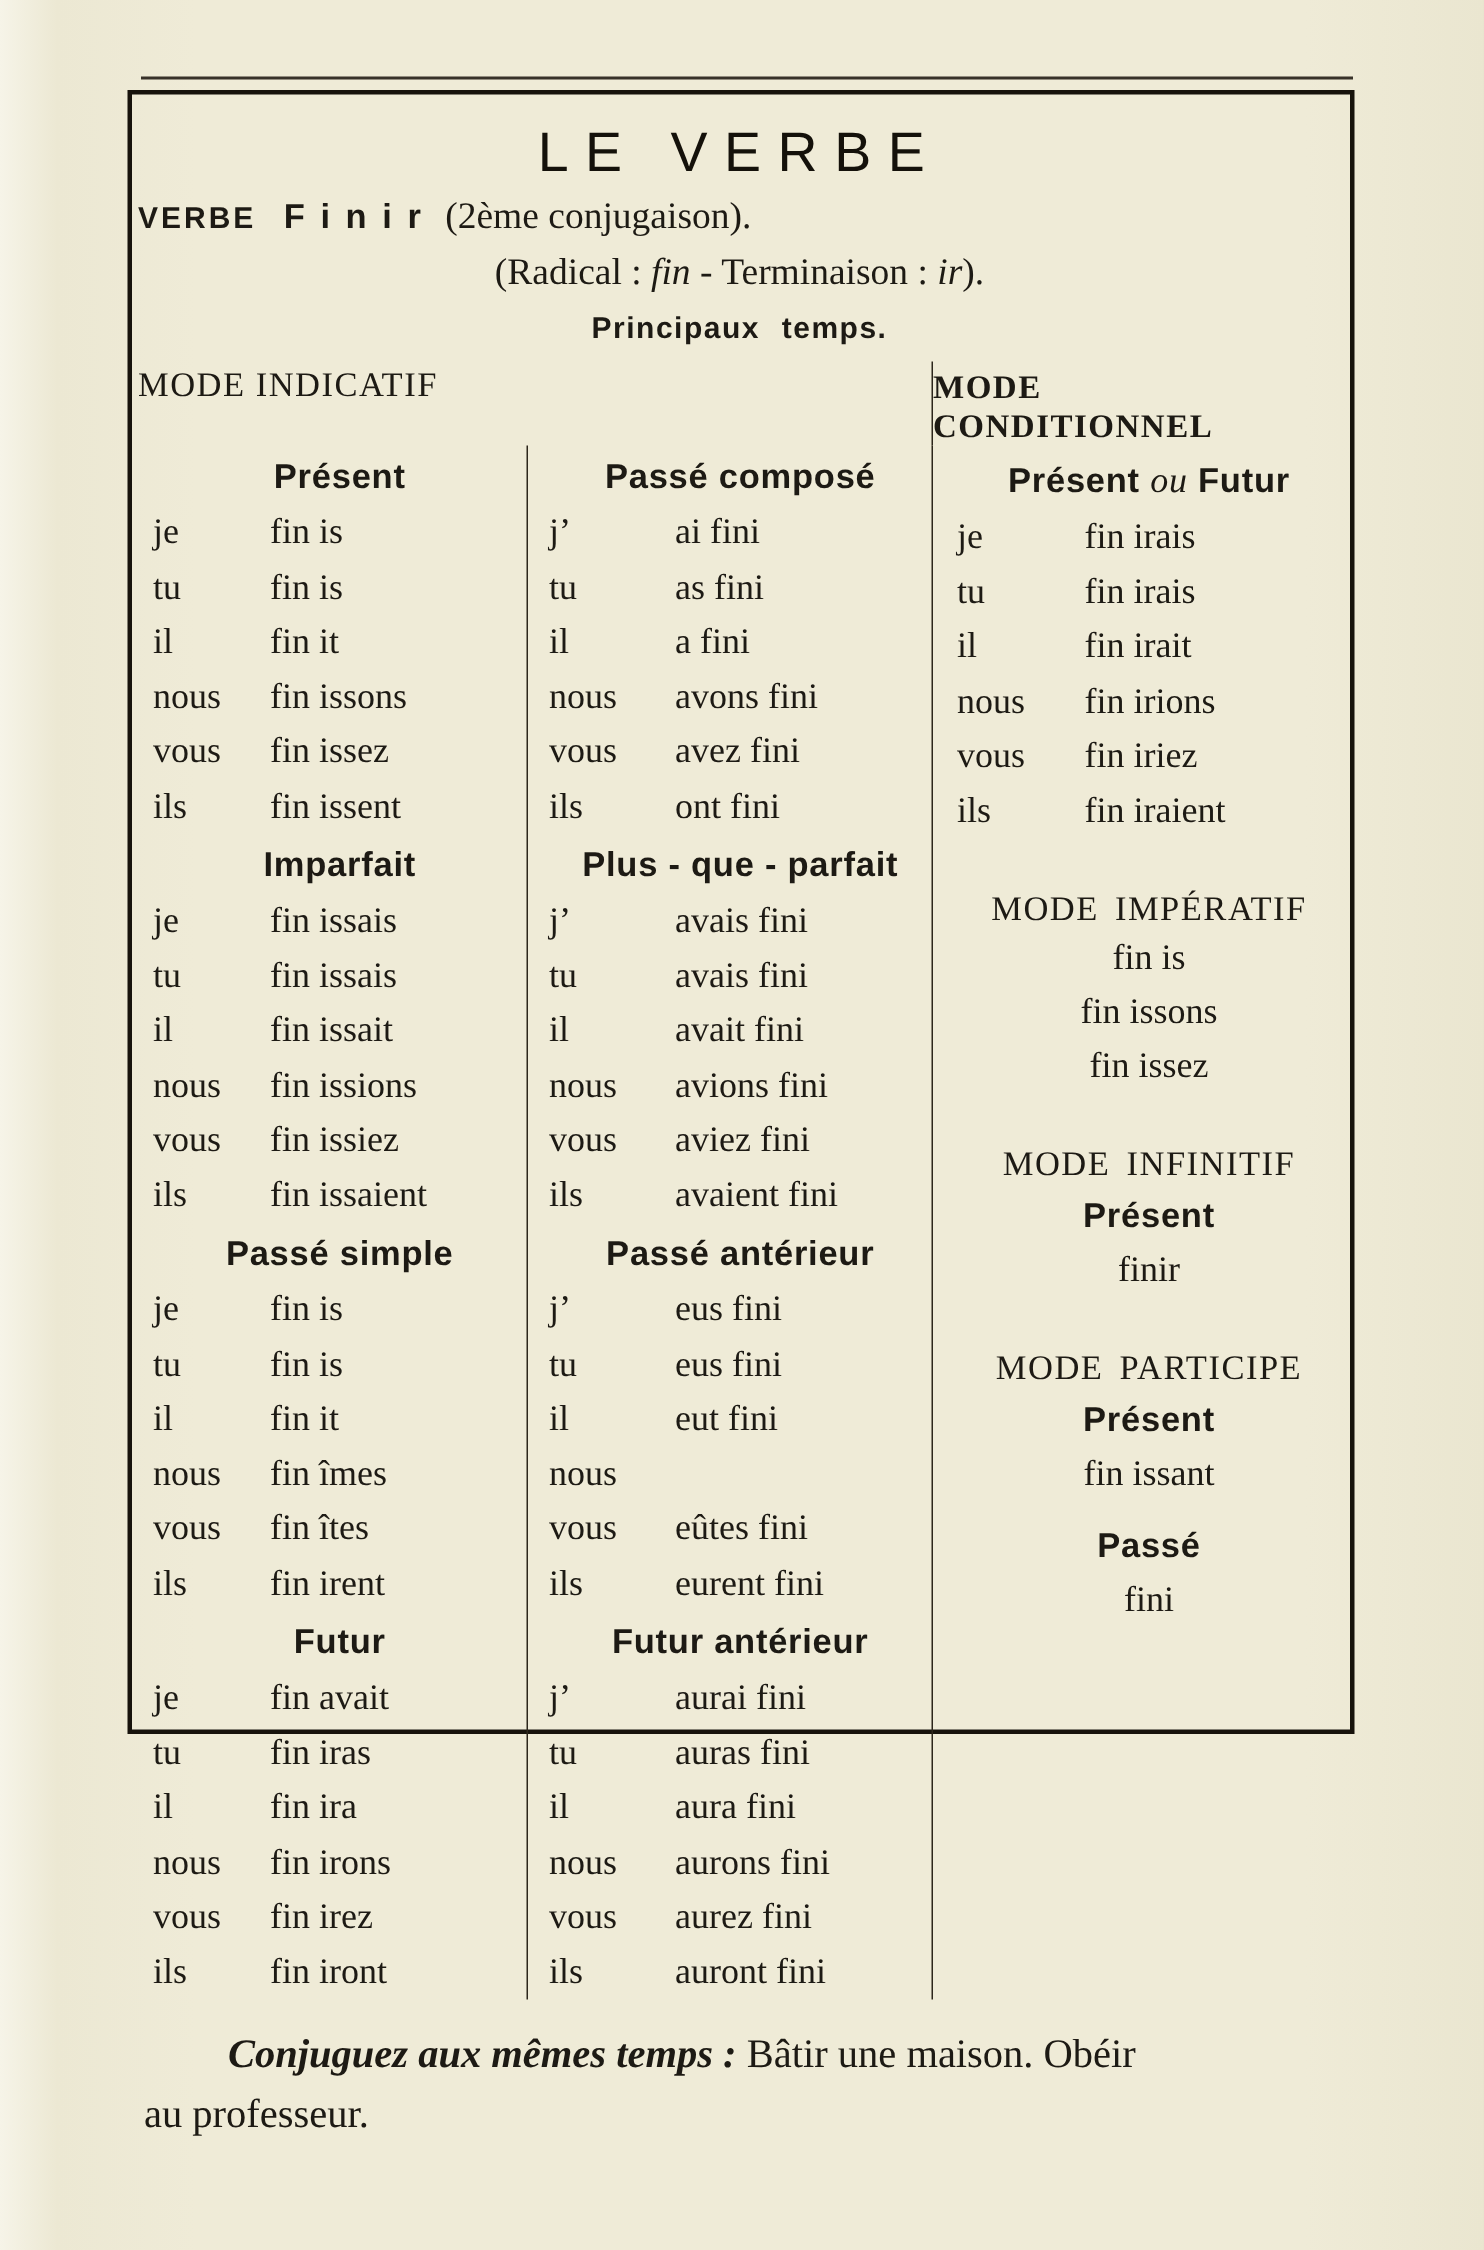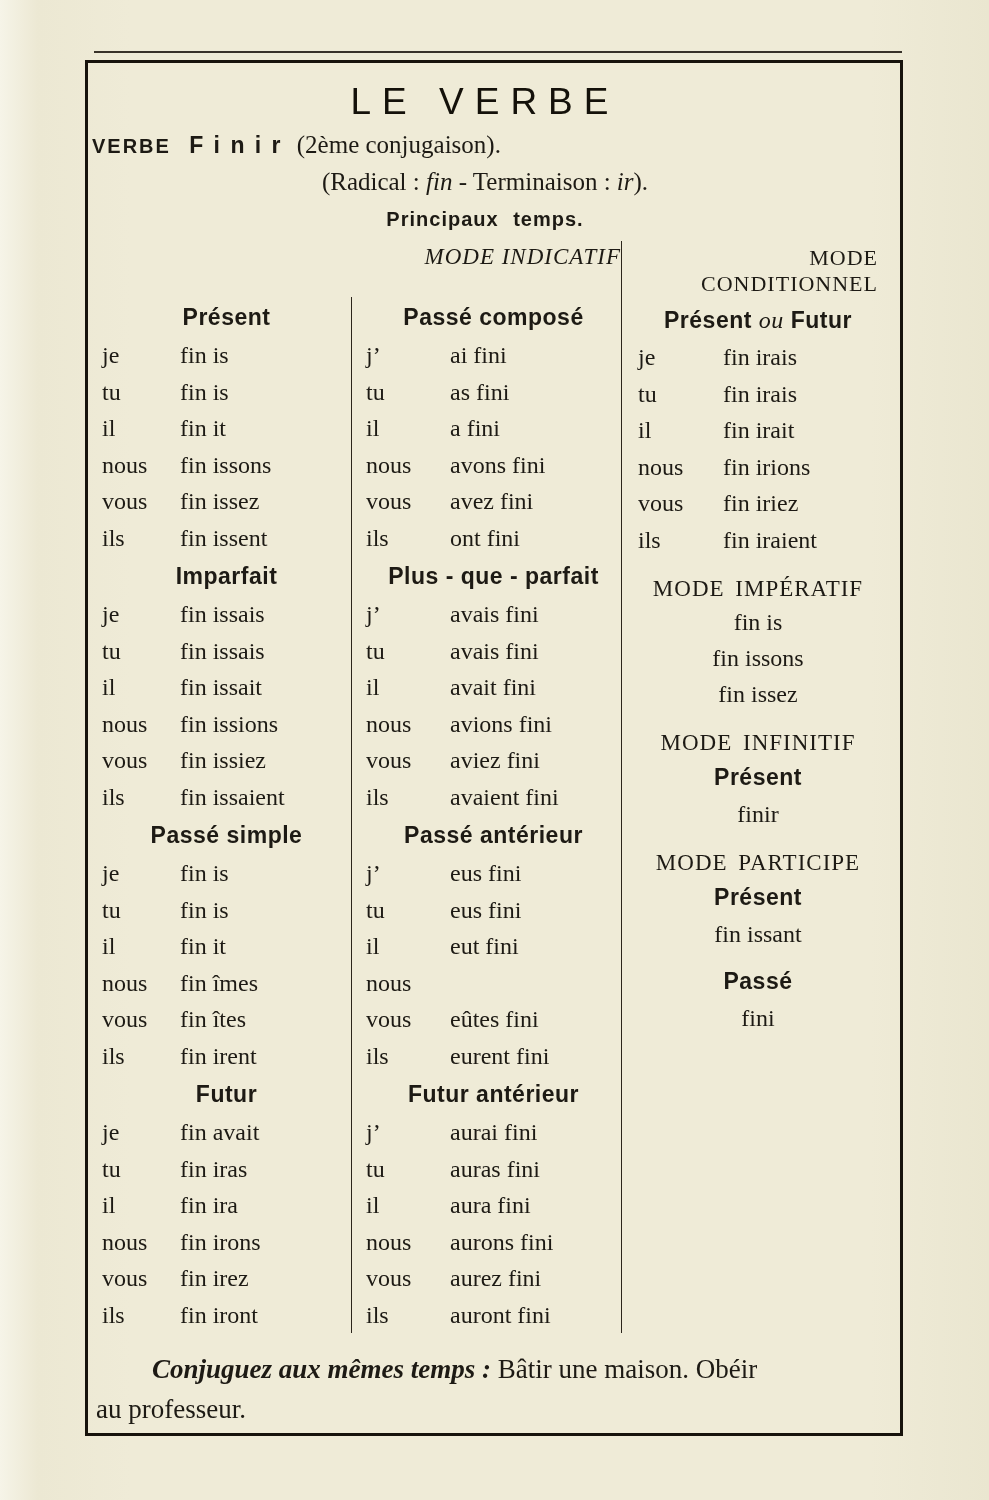--- a/index.html
+++ b/index.html
@@ -11,24 +11,24 @@
     overflow: hidden;
   }
   .page {
     position: relative;
     width: 989px; height: 1500px;
     background: linear-gradient(90deg, #f6f4e8 0px, #ece8d3 38px, #efebd7 130px, #efebd7 88%, #eae6d0 100%);
   }
   .frame {
     position: absolute;
     left: 85px; top: 60px;
-    width: 818px; height: 1376px;
+    width: 818px; height: 1096px;
     border: 3px solid #17130c;
     box-sizing: border-box;
-    padding: 4px 22px 0 4px;
+    padding: 4px 6px 0 4px;
   }
   .frame::before {
     content: ""; position: absolute; top: -12px; left: 6px; right: -2px;
     border-top: 2px solid rgba(23, 18, 10, 0.85);
   }
   .title {
     margin: 14px 0 0 0;
     text-align: center;
     font-family: "Liberation Sans", sans-serif;
     font-weight: normal;
@@ -54,31 +54,32 @@
     letter-spacing: 1px; word-spacing: 8px;
     margin-top: 12px;
   }
   .grid {
     display: grid;
     grid-template-columns: 259px 270px 1fr;
     margin-top: 10px;
   }
   .mode-ind {
     grid-column: 1 / 3;
-    text-align: right;
+    text-align: left;
     font-size: 23px; letter-spacing: 1px;
-    line-height: 28px; padding-top: 2px; font-style: italic;
+    line-height: 28px; padding-top: 2px;
   }
   .mode-cond {
     grid-column: 3;
-    text-align: right;
+    text-align: left;
     font-size: 22px; line-height: 26px;
     letter-spacing: 1px;
     border-left: 1px solid #2c261b;
     padding-top: 4px;
+    font-weight: bold;
   }
   .col { padding-left: 10px; padding-top: 0; }
   .col2 { border-left: 1px solid #2c261b; padding-left: 14px; }
   .col3 { border-left: 1px solid #2c261b; padding-left: 16px; }
   .tense-heading {
     font-family: "Liberation Sans", sans-serif;
     font-weight: bold; font-size: 23px;
     text-align: center; line-height: 40px;
     letter-spacing: 0.5px;
   }
@@ -92,21 +93,21 @@
     font-family: "Liberation Sans", sans-serif;
     font-weight: bold; font-size: 23px;
     text-align: center; line-height: 38px;
     letter-spacing: 0.5px;
   }
   .cond-heading { margin-top: 4px; }
   .cond-heading em { font-style: italic; font-family: "Liberation Serif", serif; font-weight: normal; font-size: 24px; }
   .mode-heading {
     font-size: 23px; text-align: center;
     letter-spacing: 1px; word-spacing: 4px;
-    margin-top: 16px; line-height: 30px;
+    margin-top: 32px; line-height: 30px;
   }
   .centered-form { font-size: 24px; text-align: center; line-height: 36px; }
   .passe { margin-top: 10px; }
   .footer {
     font-size: 27px; line-height: 40px;
     margin: 16px 8px 0 4px;
     text-indent: 56px;
   }
   .footer .lead { font-weight: bold; font-style: italic; }
 </style>

